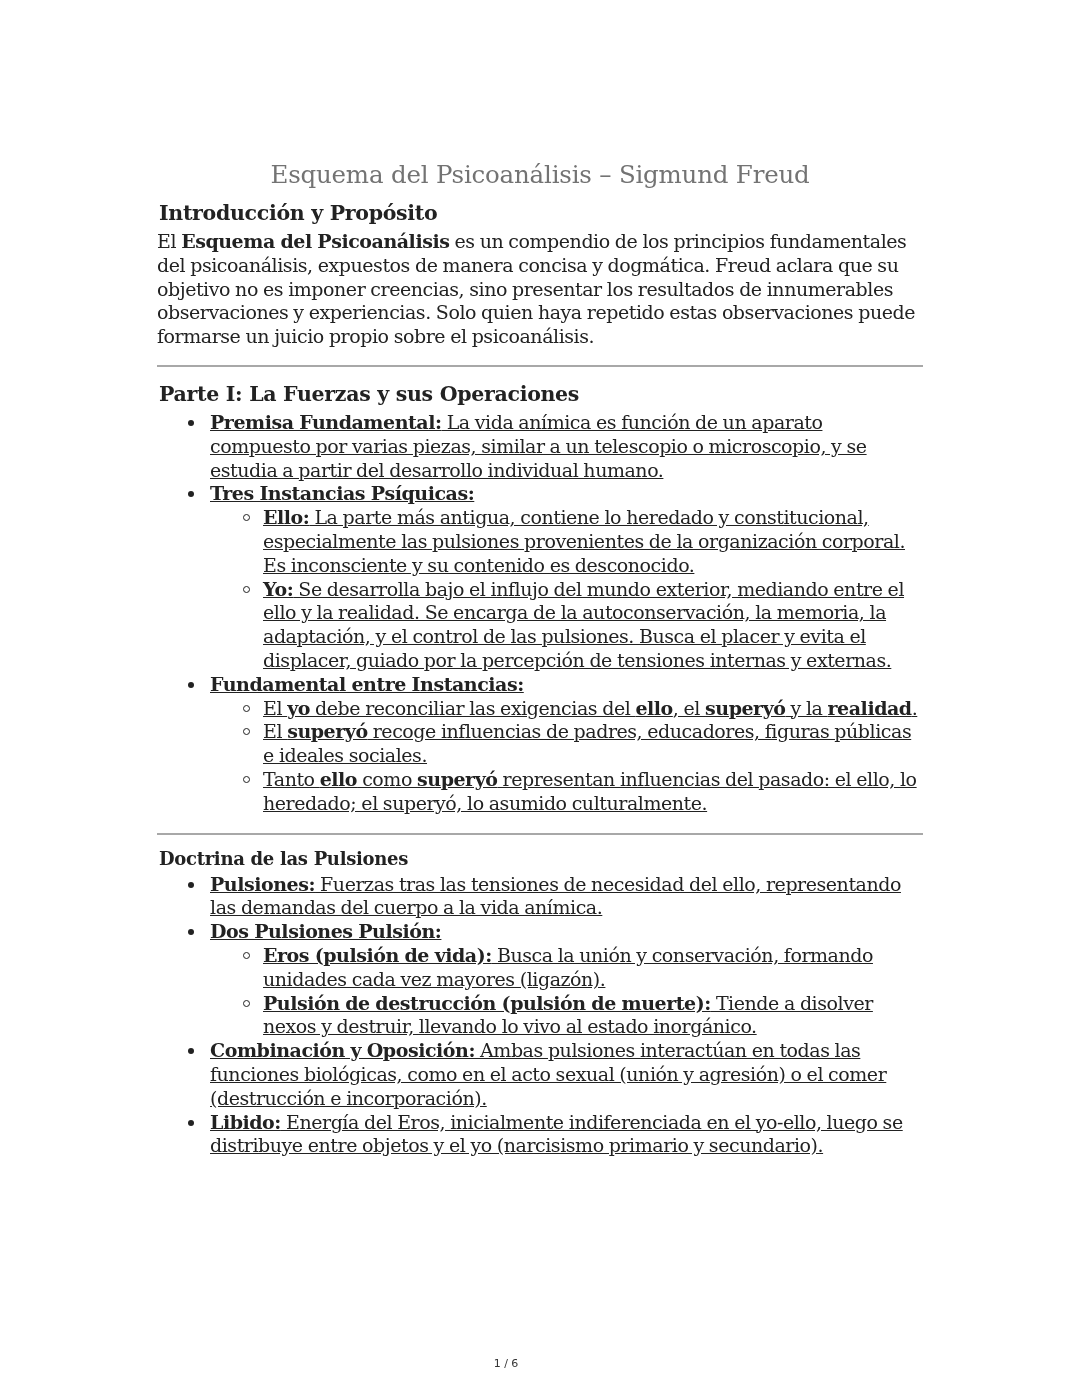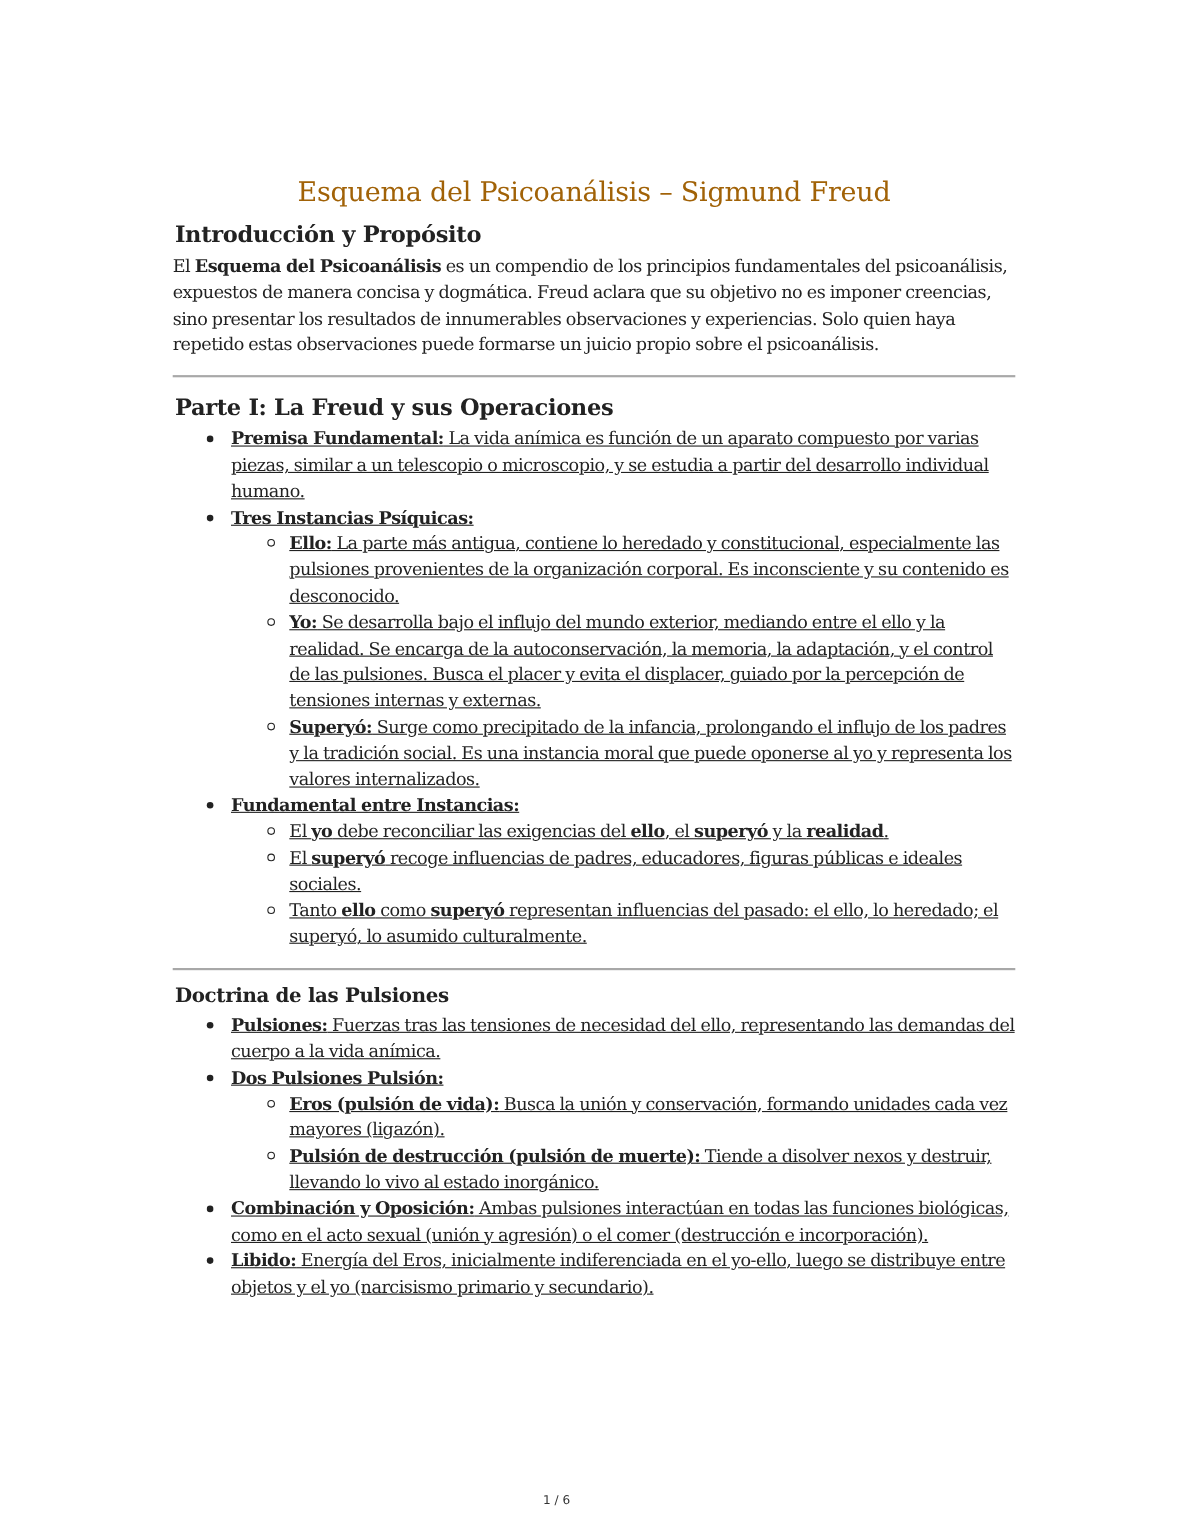--- a/index.html
+++ b/index.html
@@ -20,39 +20,39 @@
       left: 157px;
       top: 158px;
       width: 766px;
     }
     .doc-title {
       text-align: center;
       font-size: 24.5px;
       font-weight: normal;
       margin: 0 0 7px 0;
       line-height: 34px;
-      color: #a16207;
+      color: #737373;
       letter-spacing: -0.2px;
     }
     h2 {
       font-size: 20.5px;
       font-weight: bold;
       margin: 0 0 3px 2px;
       line-height: 28px;
       letter-spacing: -0.3px;
     }
     h3 {
       font-size: 18px;
       font-weight: bold;
       margin: 0 0 2px 2px;
       line-height: 25px;
       letter-spacing: -0.3px;
     }
     p, li {
-      font-size: 16px;
+      font-size: 19px;
       line-height: 23.8px;
       letter-spacing: -0.45px;
       word-spacing: -0.5px;
     }
     p {
       margin: 0;
     }
     hr {
       border: 0;
       height: 2px;
@@ -112,42 +112,38 @@
 <body>
 
 <div class="page">
   <h1 class="doc-title">Esquema del Psicoanálisis – Sigmund Freud</h1>
 
   <h2>Introducción y Propósito</h2>
   <p><span>El </span><b>Esquema del Psicoanálisis</b><span> es un compendio de los principios fundamentales del psicoanálisis, expuestos de manera concisa y dogmática. Freud aclara que su objetivo no es imponer creencias, sino presentar los resultados de innumerables observaciones y experiencias. Solo quien haya repetido estas observaciones puede formarse un juicio propio sobre el psicoanálisis.</span></p>
 
   <hr>
 
-  <h2>Parte I: La Freud y sus Operaciones</h2>
+  <h2>Parte I: La Fuerzas y sus Operaciones</h2>
 
   <ul class="l1">
     <li>
       <span class="bullet"></span>
       <b>Premisa Fundamental:</b><span> La vida anímica es función de un aparato compuesto por varias piezas, similar a un telescopio o microscopio, y se estudia a partir del desarrollo individual humano.</span>
     </li>
     <li>
       <span class="bullet"></span>
       <b>Tres Instancias Psíquicas:</b>
       <ul class="l2">
         <li>
           <span class="bullet"></span>
           <b>Ello:</b><span> La parte más antigua, contiene lo heredado y constitucional, especialmente las pulsiones provenientes de la organización corporal. Es inconsciente y su contenido es desconocido.</span>
         </li>
         <li>
           <span class="bullet"></span>
           <b>Yo:</b><span> Se desarrolla bajo el influjo del mundo exterior, mediando entre el ello y la realidad. Se encarga de la autoconservación, la memoria, la adaptación, y el control de las pulsiones. Busca el placer y evita el displacer, guiado por la percepción de tensiones internas y externas.</span>
-        </li>
-        <li>
-          <span class="bullet"></span>
-          <b>Superyó:</b><span> Surge como precipitado de la infancia, prolongando el influjo de los padres y la tradición social. Es una instancia moral que puede oponerse al yo y representa los valores internalizados.</span>
         </li>
       </ul>
     </li>
     <li>
       <span class="bullet"></span>
       <b>Fundamental entre Instancias:</b>
       <ul class="l2">
         <li>
           <span class="bullet"></span>
           <span>El </span><b>yo</b><span> debe reconciliar las exigencias del </span><b>ello</b><span>, el </span><b>superyó</b><span> y la </span><b>realidad</b><span>.</span>

